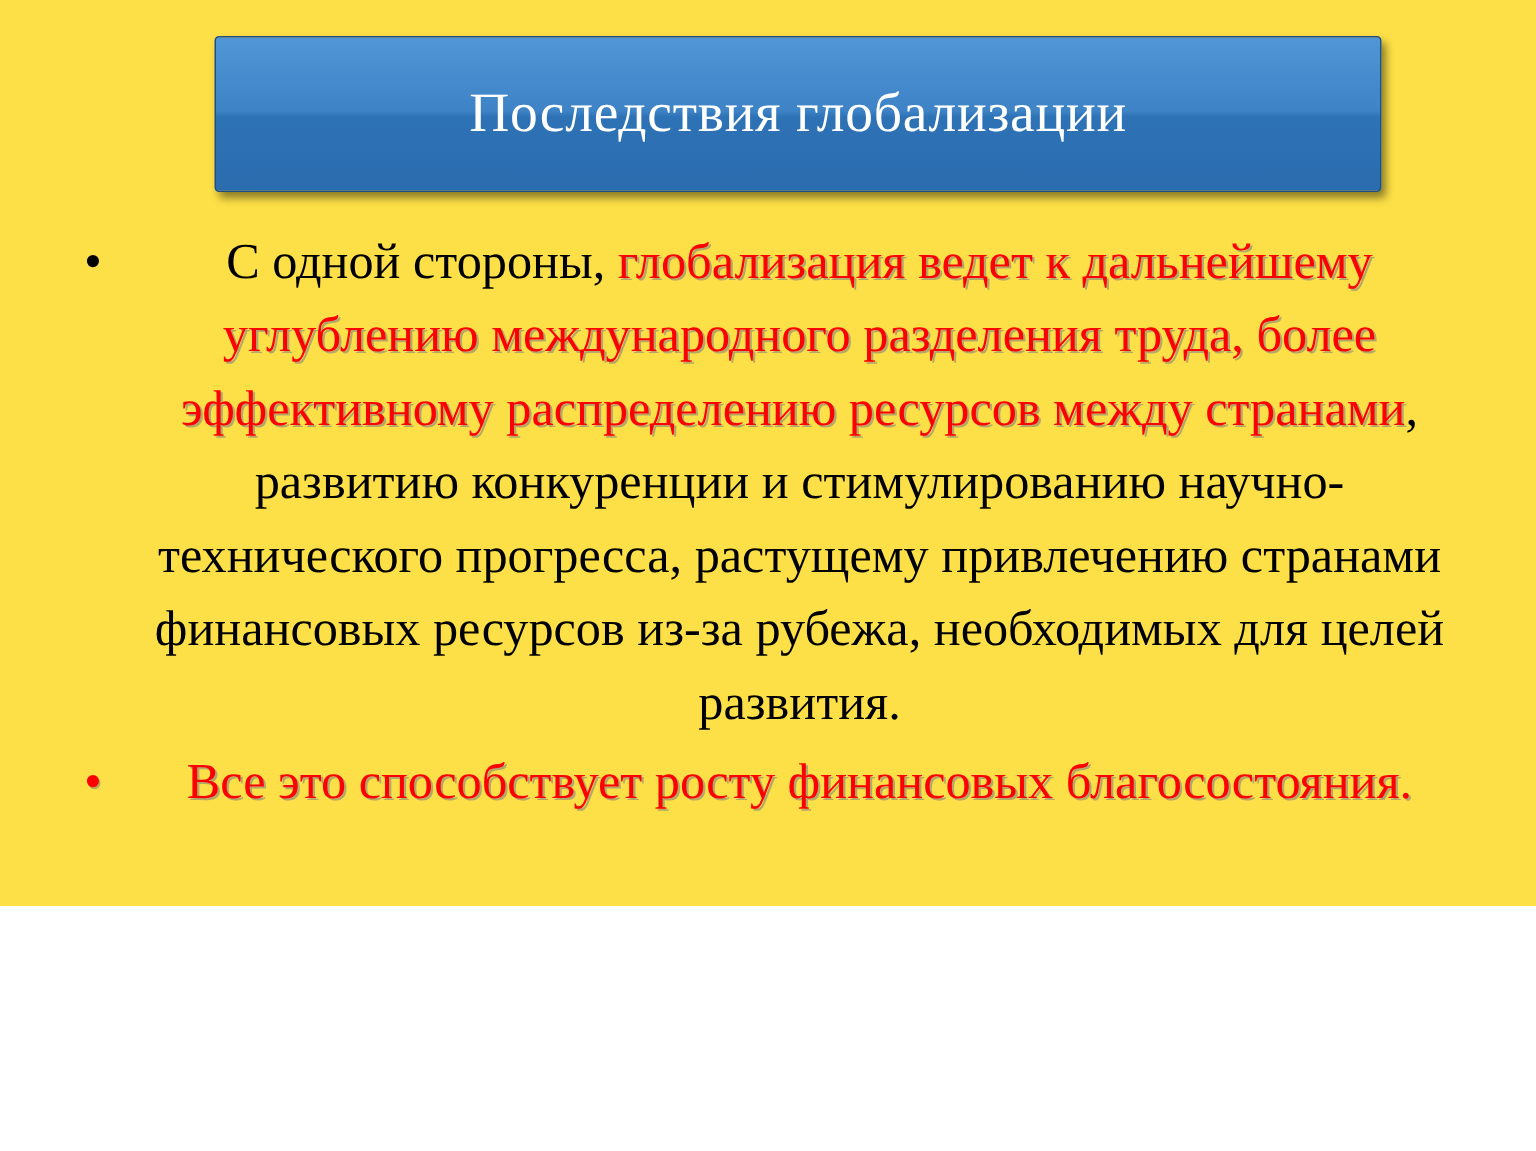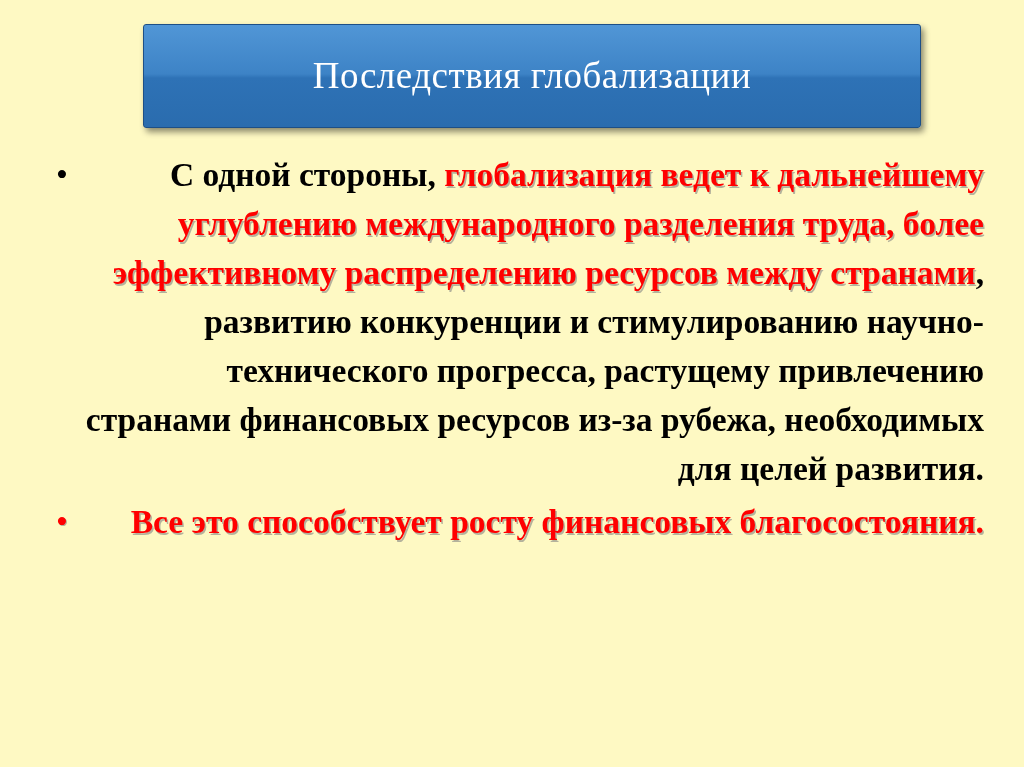--- a/index.html
+++ b/index.html
@@ -9,22 +9,22 @@
   body {
     width: 1024px;
     height: 767px;
     background: #ffffff;
     font-family: "Liberation Serif", serif;
     overflow: hidden;
   }
   .slide {
     position: relative;
     width: 1024px;
-    height: 767px;
-    background: #fef9c3;
+    height: 604px;
+    background: #fde047;
   }
 
   
   .title-banner {
     position: absolute;
     left: 143px;
     top: 24px;
     width: 778px;
     height: 104px;
     background: linear-gradient(to bottom, #4a8fd0 0%, #3b7fc4 45%, #2f6fb4 52%, #27考 100%);
@@ -71,22 +71,21 @@
   .bullet-mark.black { color: #000000; }
   .bullet-mark.red {
     color: #ff0000;
     text-shadow: 1px 1px 0 rgba(120,120,120,0.55);
   }
   .bullet-text {
     flex: 1 1 auto;
     font-size: 33.5px;
     line-height: 49px;
     color: #000000;
-    text-align: right;
-    font-weight: bold;
+    text-align: center;
   }
   .seg-red {
     color: #ff0000;
     text-shadow: 1.5px 1.5px 0 rgba(130,130,130,0.6);
   }
   .seg-black {
     color: #000000;
   }
 </style>
 </head>

